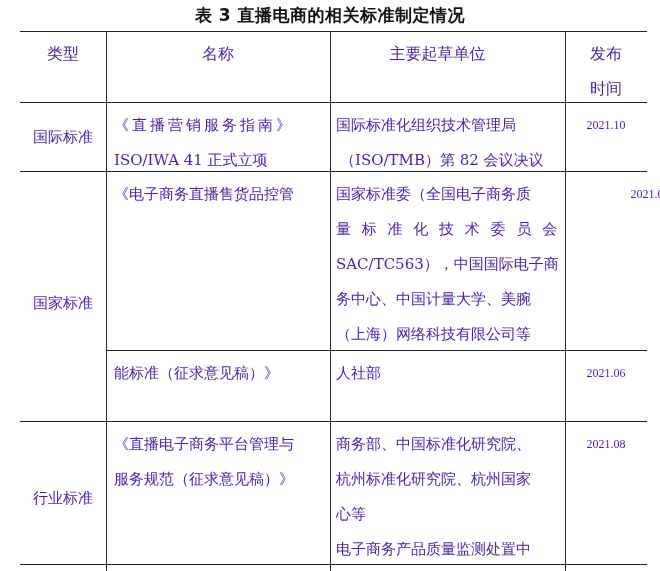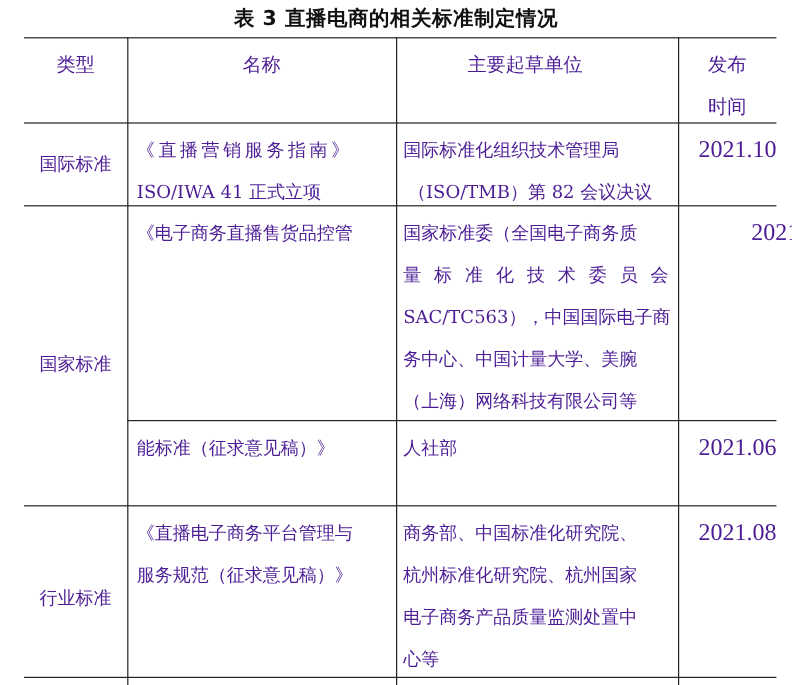--- a/index.html
+++ b/index.html
@@ -6,21 +6,21 @@
   body { width: 660px; height: 571px; position: relative; overflow: hidden;
          font-family: "DejaVu Serif", "Liberation Serif", serif; color: #1a1a1a; }
   .title { position: absolute; top: 4px; left: 0; width: 660px; text-align: center;
            font-family: "DejaVu Sans", "Liberation Sans", sans-serif; font-weight: bold;
            font-size: 17px; letter-spacing: 0.5px; color: #111; }
   .hline { position: absolute; height: 0; border-top: 1.5px solid #222; }
   .vline { position: absolute; width: 0; border-left: 1.2px solid #222; }
   .cell { position: absolute; font-size: 15px; line-height: 35px; color: #4c1d95; }
   .hdr { font-family: "DejaVu Sans", "Liberation Sans", sans-serif; font-size: 16px; text-align: center; }
   .center { text-align: center; }
-  .date { font-family: "Liberation Serif", "DejaVu Serif", serif; font-size: 20px; text-align: right; }
+  .date { font-family: "Liberation Serif", "DejaVu Serif", serif; font-size: 12px; }
   .line { display: block; white-space: nowrap; }
 </style>
 </head>
 <body>
 
 <div class="title">表 3  直播电商的相关标准制定情况</div>
 
 <div>
 
   <div class="hline" style="top:31px;left:20px;width:627px;"></div>
@@ -76,17 +76,17 @@
   <div class="cell date center" style="left:565px;top:356px;width:82px;">2021.06</div>
 
   <div class="cell center" style="left:20px;top:481px;width:86px;">行业标准</div>
   <div class="cell" style="left:114px;top:427px;width:212px;">
     <span class="line">《直播电子商务平台管理与</span>
     <span class="line">服务规范（征求意见稿）》</span>
   </div>
   <div class="cell" style="left:336px;top:427px;width:226px;">
     <span class="line">商务部、中国标准化研究院、</span>
     <span class="line">杭州标准化研究院、杭州国家</span>
+    <span class="line">心等</span>
     <span class="line">电子商务产品质量监测处置中</span>
-    <span class="line">心等</span>
   </div>
   <div class="cell date center" style="left:565px;top:427px;width:82px;">2021.08</div>
 </div>
 
 </body></html>

